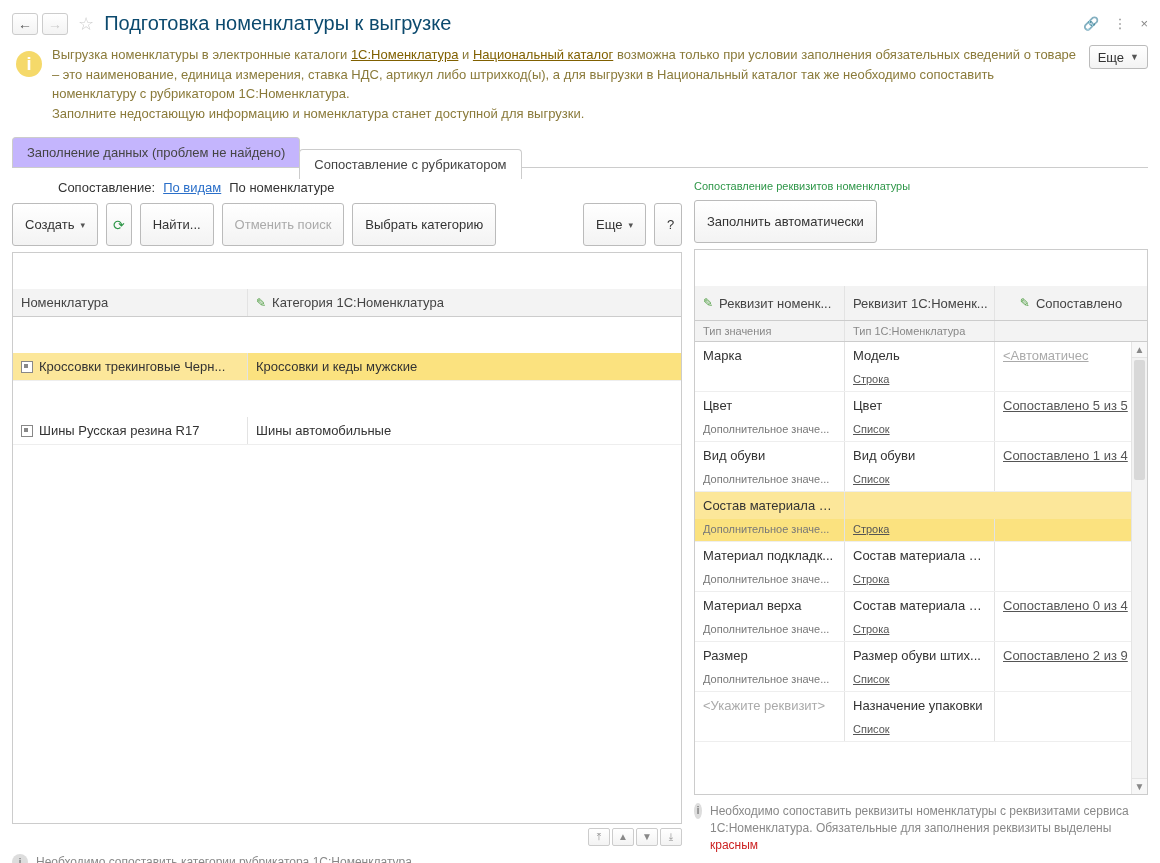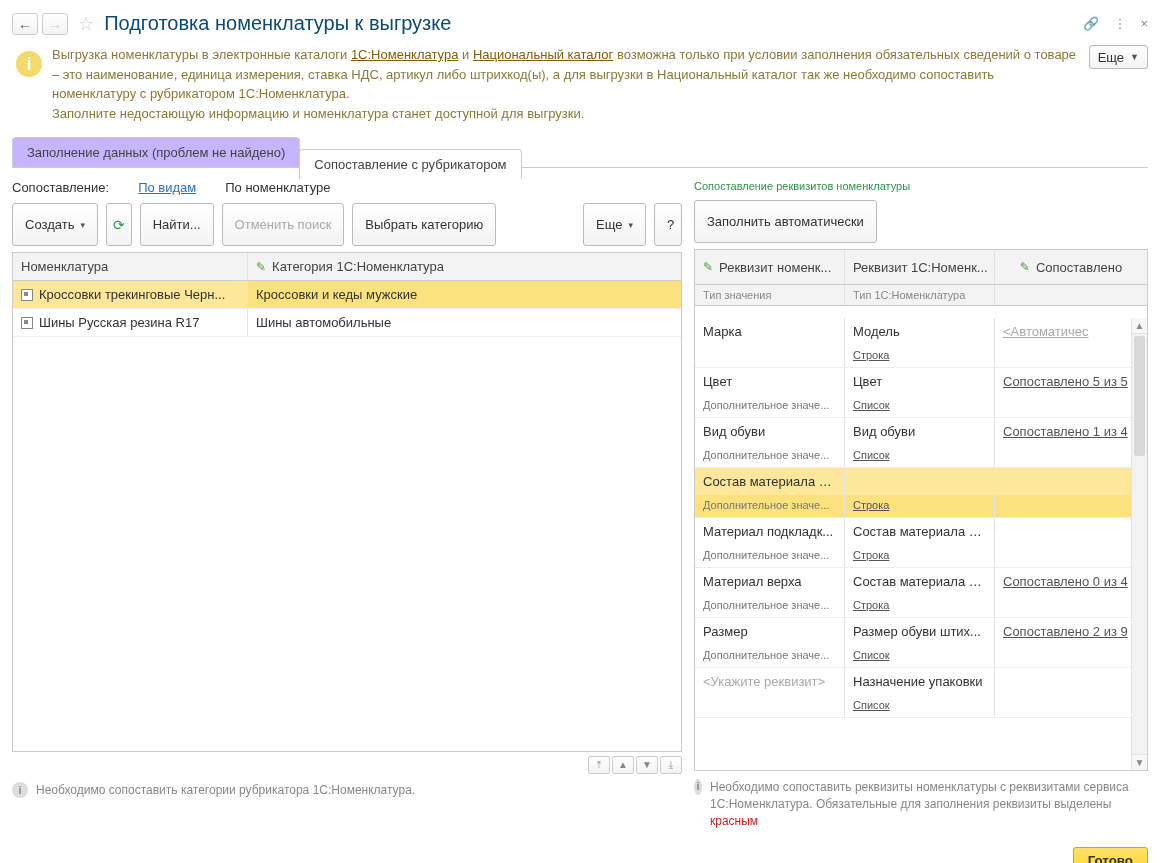--- a/index.html
+++ b/index.html
@@ -16,31 +16,31 @@
   .info-icon-big { width:26px; height:26px; border-radius:50%; background:#f5d96a; color:#fff; font-weight:bold; font-size:18px; display:flex; align-items:center; justify-content:center; margin-top:6px; margin-left:4px; flex-shrink:0;}
   .info-text { color:#8a7a3a; line-height:1.5; flex:1;}
   .info-text a { color:#806000; text-decoration:underline; }
   .more-dd { border:1px solid #bbb; background:linear-gradient(#fff,#f3f3f3); border-radius:3px; padding:3px 8px; cursor:pointer; white-space:nowrap; height:24px; display:inline-flex; align-items:center; gap:6px;}
   .tabs { display:flex; border-bottom:1px solid #ccc; margin-top:4px;}
   .tab { padding:7px 14px; border:1px solid #ccc; border-bottom:none; background:#c4b5fd; border-radius:4px 4px 0 0; margin-right:-1px; cursor:pointer; font-size:13px; color:#444;}
   .tab.active { background:#fff; position:relative; top:12px; }
   .main-split { display:flex; gap:12px; margin-top:10px;}
   .left-pane { flex:0 0 670px; display:flex; flex-direction:column;}
   .right-pane { flex:1; display:flex; flex-direction:column;}
-  .filter-row { display:flex; align-items:center; gap:29px; font-size:13px; padding:2px 0 8px;}
+  .filter-row { display:flex; align-items:center; gap:8px; font-size:13px; padding:2px 0 8px;margin-left:46px;}
   .filter-row .lbl { color:#333; }
   .link-sel { color:#2a6fc9; text-decoration:underline; cursor:pointer;}
   .toolbar { display:flex; align-items:center; gap:8px; margin-bottom:6px;}
   .btn { border:1px solid #bbb; background:linear-gradient(#fff,#f3f3f3); border-radius:3px; padding:4px 12px; cursor:pointer; height:43px; display:inline-flex; align-items:center; gap:6px; font-size:13px;}
   .btn.icon-only { padding:4px 6px; }
   .btn.disabled { color:#aaa; cursor:default; }
   .toolbar .spacer { flex:1; }
   .qmark { width:28px; }
   .table { border:1px solid #ccc; }
-  .thead, .trow { display:flex; }
+  .thead, .trow { display:flex;margin-top:36px; }
   .thead { background:#f3f3f3; border-bottom:1px solid #ccc; font-size:13px; color:#444;}
   .th, .td { padding:6px 8px; border-right:1px solid #e3e3e3; overflow:hidden; white-space:nowrap; text-overflow:ellipsis; display:flex; align-items:center; gap:6px;}
   .th:last-child, .td:last-child { border-right:none; }
   .left-table .c1 { flex:0 0 235px; } .left-table .c2 { flex:1; }
   .trow { border-bottom:1px solid #eee; }
   .trow.sel { background:#fce79a; }
   .trow.sel .td.c2 { background:#fbe27f; }
   .left-table .body { height:470px; background:#fff; }
   .pencil { color:#4a9b3c; font-size:12px; }
   .box-ico { width:12px; height:12px; background:#fff; border:1px solid #888; display:inline-block; position:relative;}
@@ -49,21 +49,21 @@
   .pgb { width:22px; height:18px; border:1px solid #ccc; background:linear-gradient(#fff,#f3f3f3); border-radius:2px; cursor:pointer; font-size:10px; text-align:center; line-height:16px; color:#888;}
   .info-foot { display:flex; align-items:center; gap:8px; color:#888; font-size:12px; margin-top:8px;}
   .info-icon-sm { width:16px; height:16px; border-radius:50%; background:#ddd; color:#888; font-weight:bold; font-size:11px; display:flex; align-items:center; justify-content:center;}
   .right-title { color:#2e9648; font-size:11px; padding:2px 0 8px;}
   .right-table { border:1px solid #ccc; }
   .right-table .thead .th { height:34px; }
   .rcol1 { flex:0 0 150px; } .rcol2 { flex:0 0 150px; } .rcol3 { flex:1; }
   .subhead { display:flex; background:#f3f3f3; border-bottom:1px solid #ccc; font-size:11px; color:#888;}
   .subhead > div { padding:4px 8px; border-right:1px solid #e3e3e3;}
   .subhead > div:last-child{ border-right:none;}
-  .right-body { height:452px; overflow:hidden; background:#fff; position:relative;margin-top:12px;}
+  .right-body { height:452px; overflow:hidden; background:#fff; position:relative;}
   .rgroup { }
   .rline1, .rline2 { display:flex; }
   .rline1 > div { padding:6px 8px; border-right:1px solid #e3e3e3; white-space:nowrap; overflow:hidden; text-overflow:ellipsis;}
   .rline1 > div:last-child{border-right:none;}
   .rline2 > div { padding:4px 8px 6px; border-right:1px solid #e3e3e3; font-size:11px; color:#777; white-space:nowrap; overflow:hidden; text-overflow:ellipsis;}
   .rline2 > div:last-child{border-right:none;}
   .rgroup { border-bottom:1px solid #eee;}
   .rsel .rline1 { background:#fce79a;}
   .rsel .rline2 { background:#fbe27f;}
   .ul { text-decoration:underline; color:#555; cursor:pointer; }

